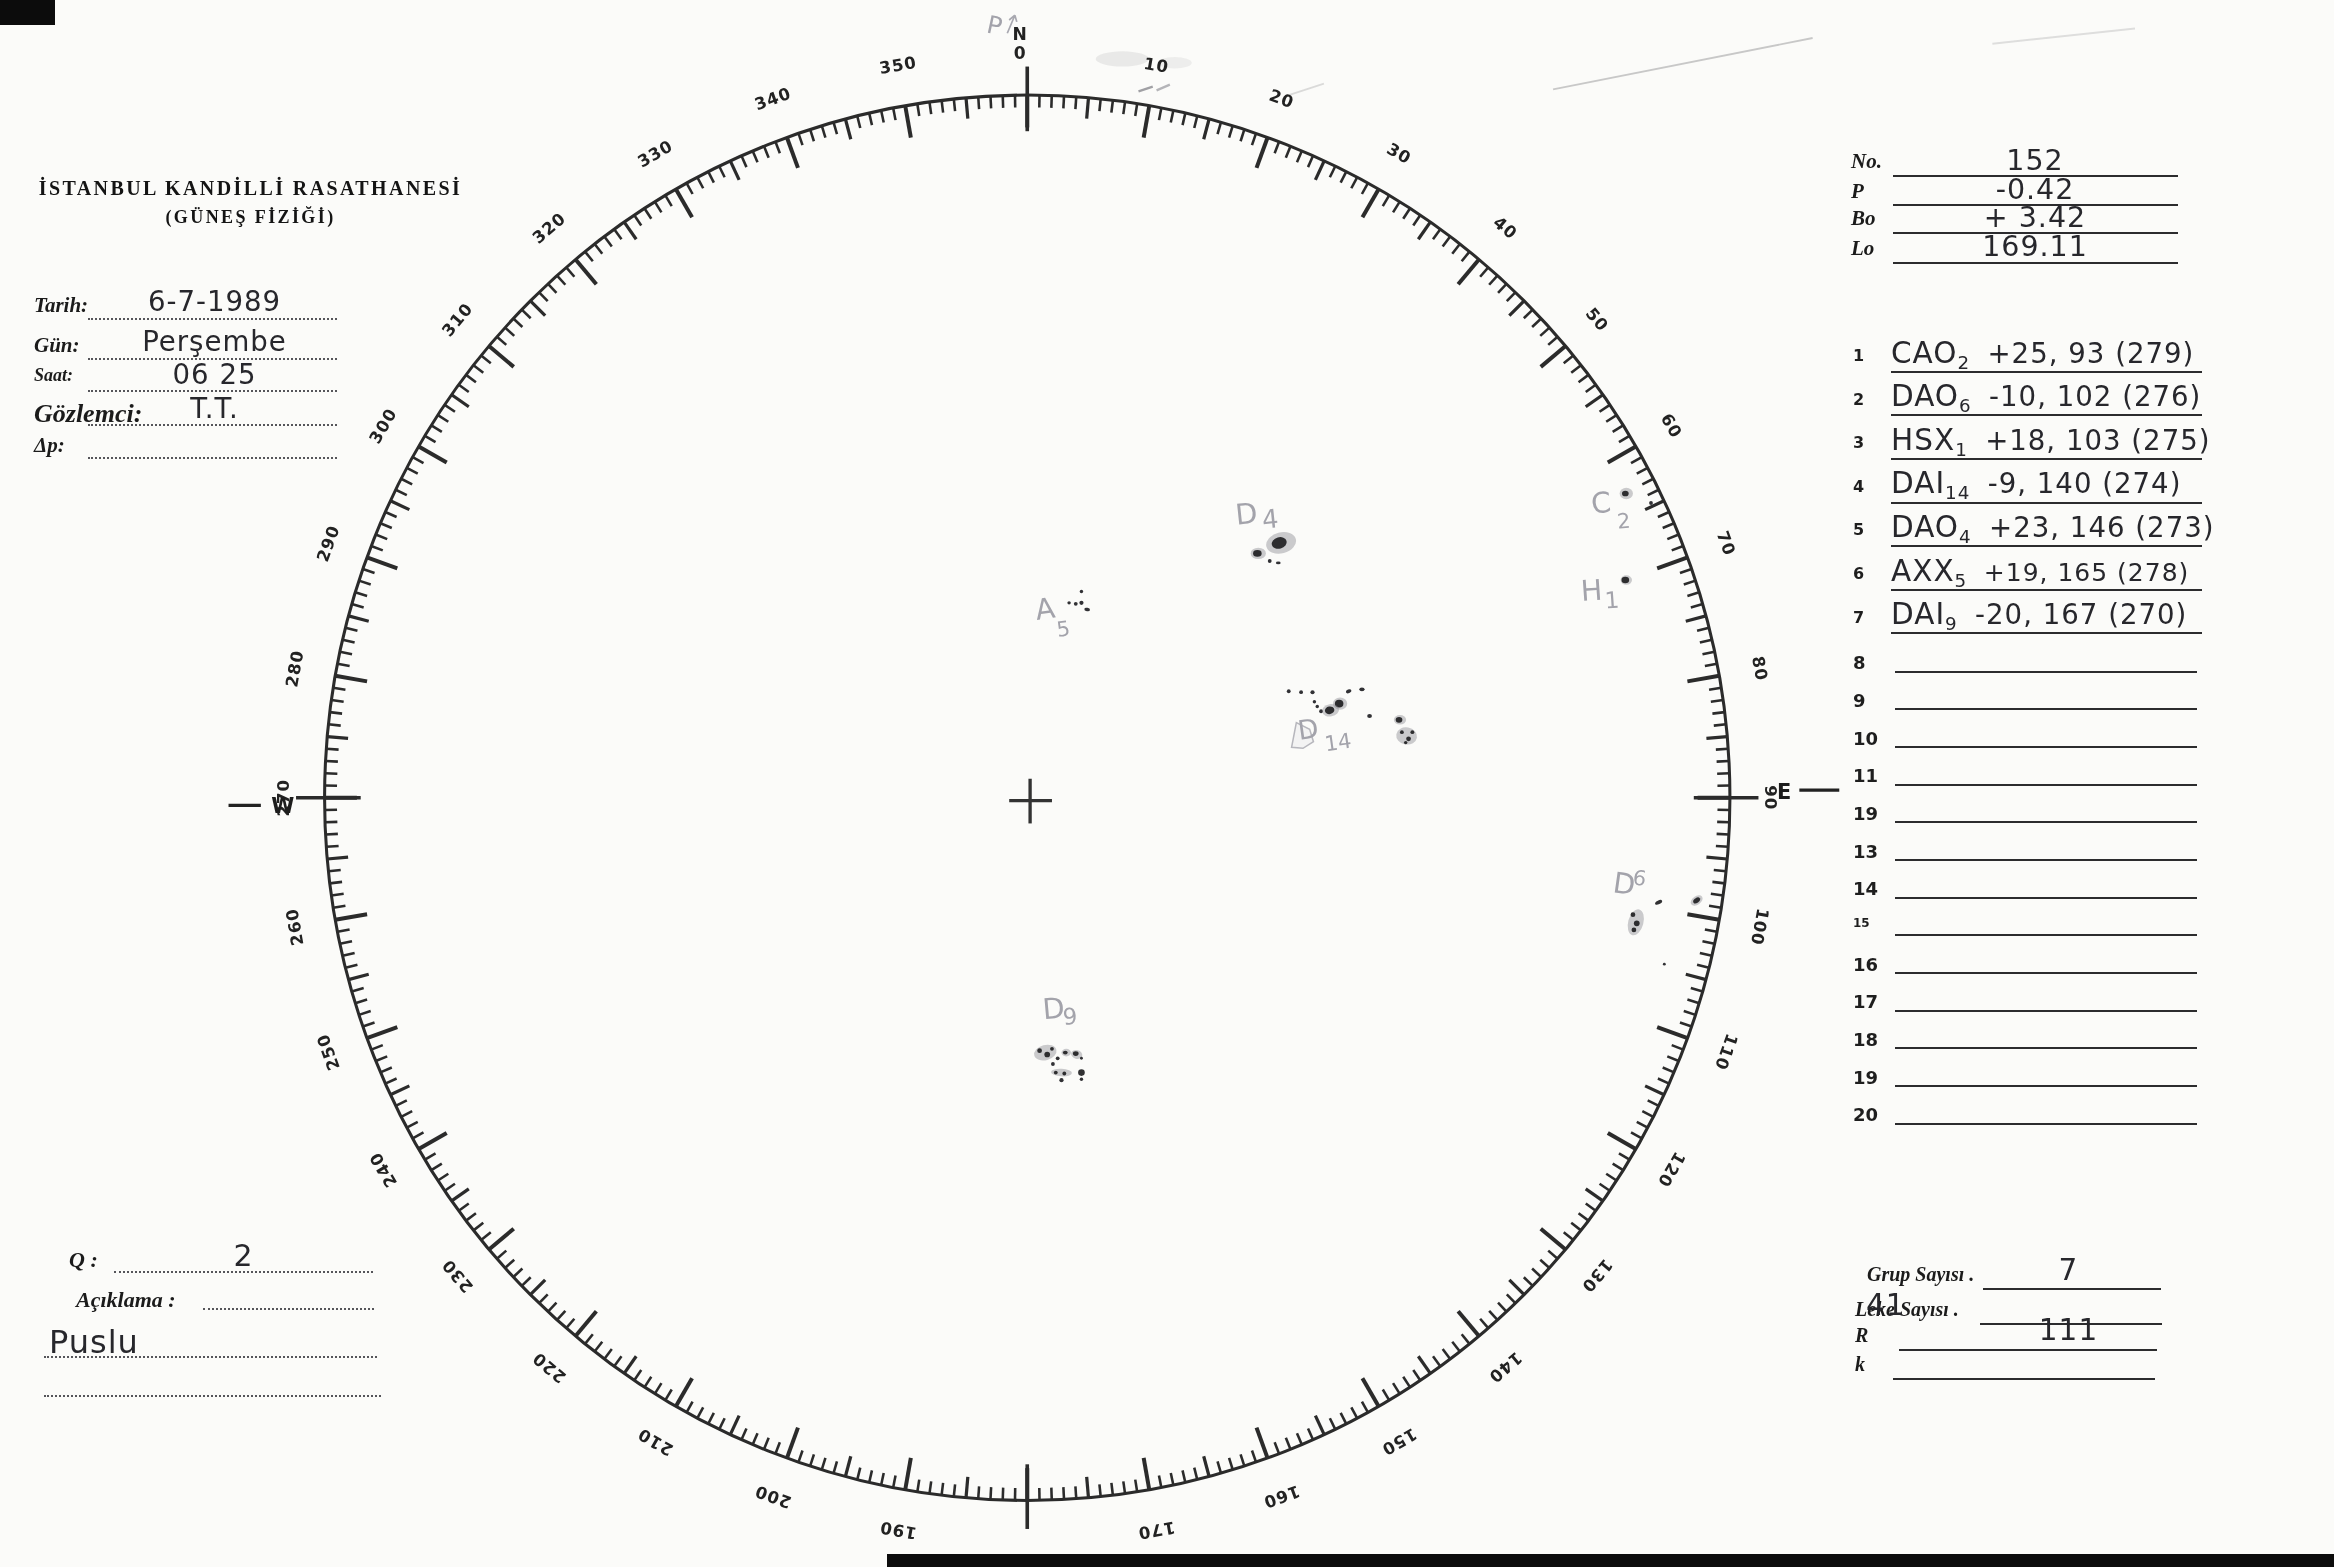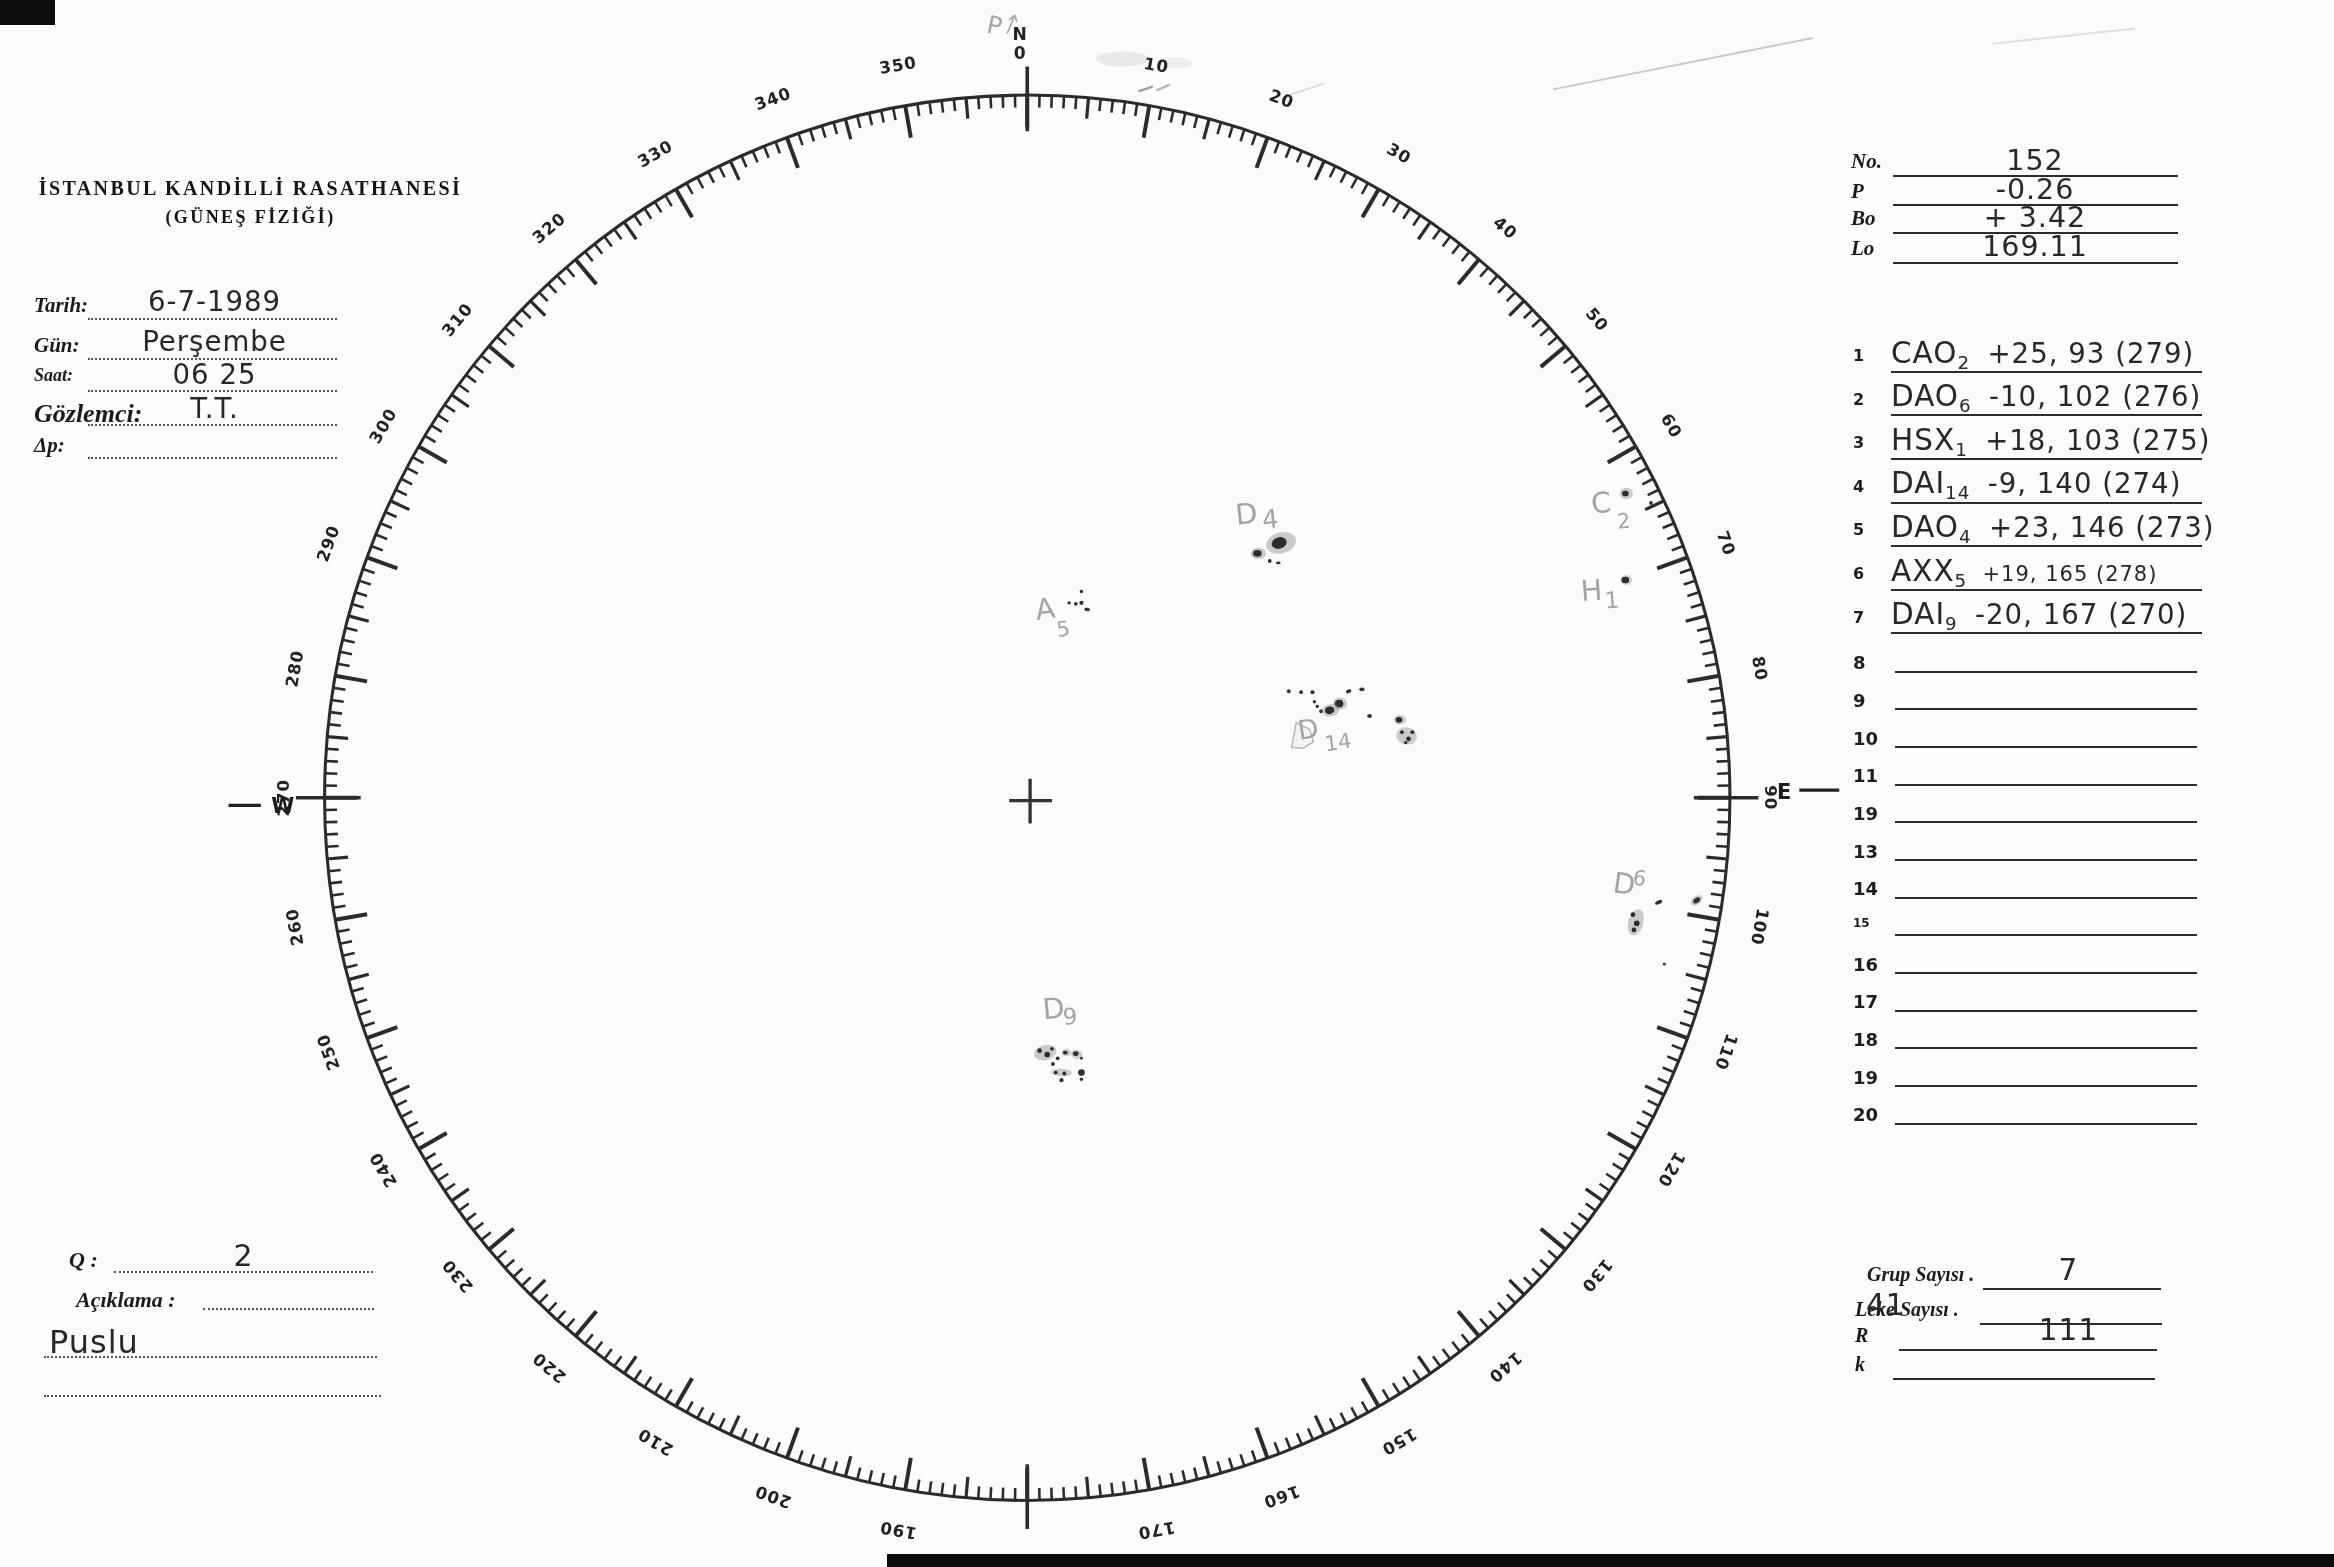--- a/index.html
+++ b/index.html
@@ -555,21 +555,21 @@
       <div class="dotline" style="position:absolute;left:88px;top:424px;width:249px;"></div>
       <div class="lab" style="position:absolute;left:34px;top:433px;font-size:21px;">Δp:</div>
       <div class="dotline" style="position:absolute;left:88px;top:457px;width:249px;"></div>
     </div>
 
   <div id="ephemeris">
       <div class="lab" style="position:absolute;left:1851px;top:149px;font-size:21px;">No.</div>
       <div class="hw" style="position:absolute;left:1897px;top:144px;width:276px;text-align:center;font-size:28.5px;">152</div>
       <div class="solline" style="position:absolute;left:1893px;top:175px;width:285px;"></div>
       <div class="lab" style="position:absolute;left:1851px;top:179px;font-size:21px;">P</div>
-      <div class="hw" style="position:absolute;left:1897px;top:173px;width:276px;text-align:center;font-size:28.5px;">-0.26</div>
+      <div class="hw" style="position:absolute;left:1897px;top:173px;width:276px;text-align:center;font-size:28.5px;">-0.42</div>
       <div class="solline" style="position:absolute;left:1893px;top:204px;width:285px;"></div>
       <div class="lab" style="position:absolute;left:1851px;top:206px;font-size:21px;">Bo</div>
       <div class="hw" style="position:absolute;left:1897px;top:201px;width:276px;text-align:center;font-size:28.5px;">+ 3.42</div>
       <div class="solline" style="position:absolute;left:1893px;top:232px;width:285px;"></div>
       <div class="lab" style="position:absolute;left:1851px;top:236px;font-size:21px;">Lo</div>
       <div class="hw" style="position:absolute;left:1897px;top:230px;width:276px;text-align:center;font-size:28.5px;">169.11</div>
       <div class="solline" style="position:absolute;left:1893px;top:262px;width:285px;"></div>
     </div>
 
   <div id="groups-list">
@@ -582,21 +582,21 @@
       <div class="rownum" style="position:absolute;left:1853px;top:433px;font-size:16px;">3</div>
       <div class="hw" style="position:absolute;left:1891px;top:423px;font-size:29.5px;white-space:nowrap;"><span>HSX</span><span class="sub">1</span><span style="font-size: 27.6px; margin-left: 7.6px;"> +18, 103 (275)</span></div>
       <div class="solline" style="position:absolute;left:1891px;top:458px;width:311px;"></div>
       <div class="rownum" style="position:absolute;left:1853px;top:477px;font-size:16px;">4</div>
       <div class="hw" style="position:absolute;left:1891px;top:466px;font-size:29.5px;white-space:nowrap;"><span>DAI</span><span class="sub">14</span><span style="font-size: 27.6px; margin-left: 7.6px;"> -9, 140 (274)</span></div>
       <div class="solline" style="position:absolute;left:1891px;top:502px;width:311px;"></div>
       <div class="rownum" style="position:absolute;left:1853px;top:520px;font-size:16px;">5</div>
       <div class="hw" style="position:absolute;left:1891px;top:510px;font-size:29.5px;white-space:nowrap;"><span>DAO</span><span class="sub">4</span><span style="font-size: 27.6px; margin-left: 7.6px;"> +23, 146 (273)</span></div>
       <div class="solline" style="position:absolute;left:1891px;top:545px;width:311px;"></div>
       <div class="rownum" style="position:absolute;left:1853px;top:564px;font-size:16px;">6</div>
-      <div class="hw" style="position:absolute;left:1891px;top:554px;font-size:29.5px;white-space:nowrap;"><span>AXX</span><span class="sub">5</span><span style="font-size: 21px; margin-left: 7.6px;"> +19, 165 (278)</span></div>
+      <div class="hw" style="position:absolute;left:1891px;top:554px;font-size:29.5px;white-space:nowrap;"><span>AXX</span><span class="sub">5</span><span style="font-size: 25px; margin-left: 7.6px;"> +19, 165 (278)</span></div>
       <div class="solline" style="position:absolute;left:1891px;top:589px;width:311px;"></div>
       <div class="rownum" style="position:absolute;left:1853px;top:608px;font-size:16px;">7</div>
       <div class="hw" style="position:absolute;left:1891px;top:597px;font-size:29.5px;white-space:nowrap;"><span>DAI</span><span class="sub">9</span><span style="font-size: 27.6px; margin-left: 7.6px;"> -20, 167 (270)</span></div>
       <div class="solline" style="position:absolute;left:1891px;top:632px;width:311px;"></div>
       <div class="rownum" style="position:absolute;left:1853px;top:652px;font-size:18px;">8</div>
       <div class="solline" style="position:absolute;left:1895px;top:671px;width:302px;"></div>
       <div class="rownum" style="position:absolute;left:1853px;top:690px;font-size:18px;">9</div>
       <div class="solline" style="position:absolute;left:1895px;top:708px;width:302px;"></div>
       <div class="rownum" style="position:absolute;left:1853px;top:728px;font-size:18px;">10</div>
       <div class="solline" style="position:absolute;left:1895px;top:746px;width:302px;"></div>

